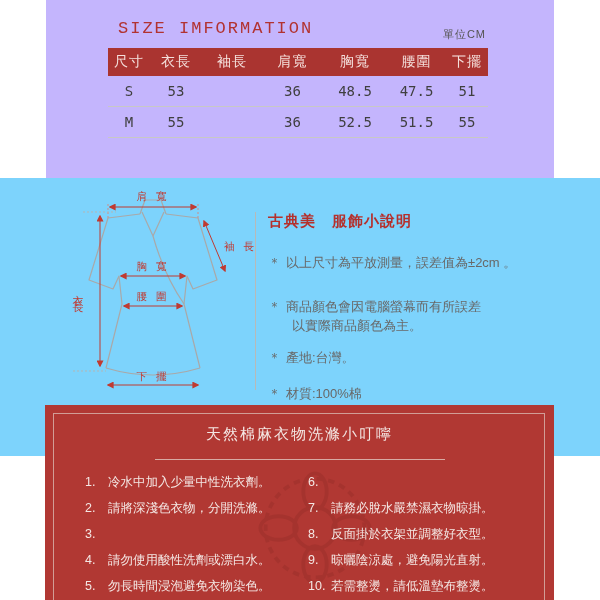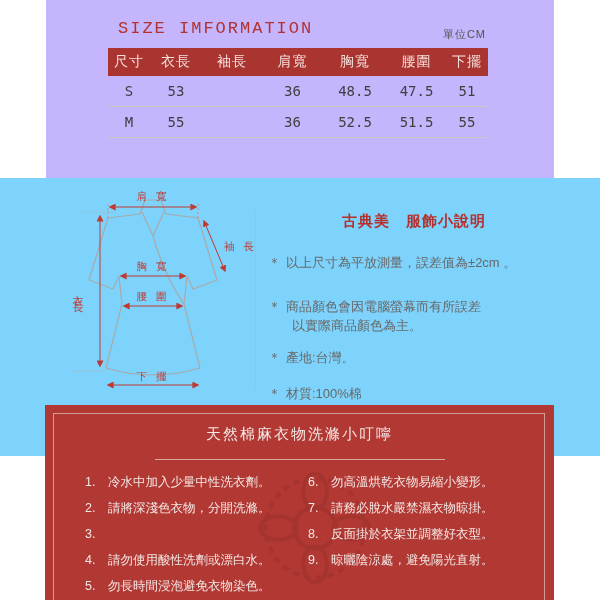--- a/index.html
+++ b/index.html
@@ -40,21 +40,21 @@
   .garment-length-label{
     position:absolute;left:14px;top:96px;
     writing-mode:vertical-rl;text-orientation:upright;
     font-size:11px;color:#c03a31;letter-spacing:7px;
   }
   .vertical-divider{
     position:absolute;left:255px;top:34px;width:1px;height:178px;background:#b9b9b7;
   }
   .notes{position:absolute;left:268px;top:34px;width:292px;}
   .notes-title{
-    margin:0 0 22px 0;text-align:center;font-size:15px;font-weight:bold;
+    margin:0 0 22px 0;font-size:15px;font-weight:bold;
     color:#b5302c;letter-spacing:1px;
   }
   .notes ul{list-style:none;margin:0;padding:0;font-size:13px;color:#686868;}
   .notes li{display:flex;line-height:19px;}
   .notes li .marker{width:18px;flex-shrink:0;}
   .notes li.n1{margin-bottom:25px;}
   .notes li.n2{margin-bottom:13px;}
   .notes li.n3{margin-bottom:17px;}
   .note-line2{padding-left:6px;}
   
@@ -242,29 +242,32 @@
           <span>請勿使用酸性洗劑或漂白水。</span>
         </li>
       <li>
           <span class="num">5.</span>
           <span>勿長時間浸泡避免衣物染色。</span>
         </li>
     </ul>
     <ul class="wash-col right">
       <li>
           <span class="num">6.</span>
-          <span>勿高溫烘乾衣物易縮小變形。</span>
         </li>
       <li>
           <span class="num">7.</span>
           <span>請務必脫水嚴禁濕衣物晾掛。</span>
         </li>
       <li>
           <span class="num">8.</span>
           <span>反面掛於衣架並調整好衣型。</span>
         </li>
       <li>
           <span class="num">9.</span>
           <span>晾曬陰涼處，避免陽光直射。</span>
+        </li>
+      <li>
+          <span class="num">10.</span>
+          <span>若需整燙，請低溫墊布整燙。</span>
         </li>
     </ul>
   </div>
 </section>
 
 </body></html>

